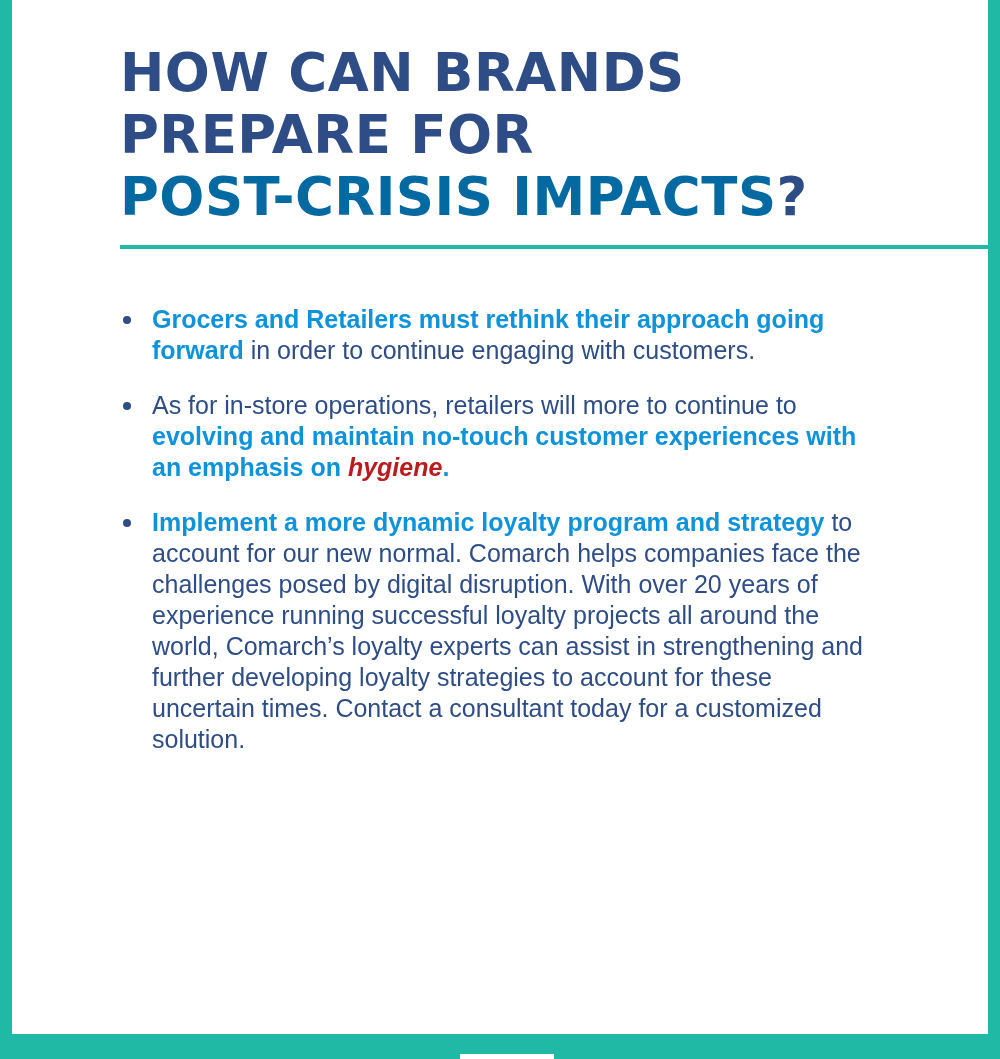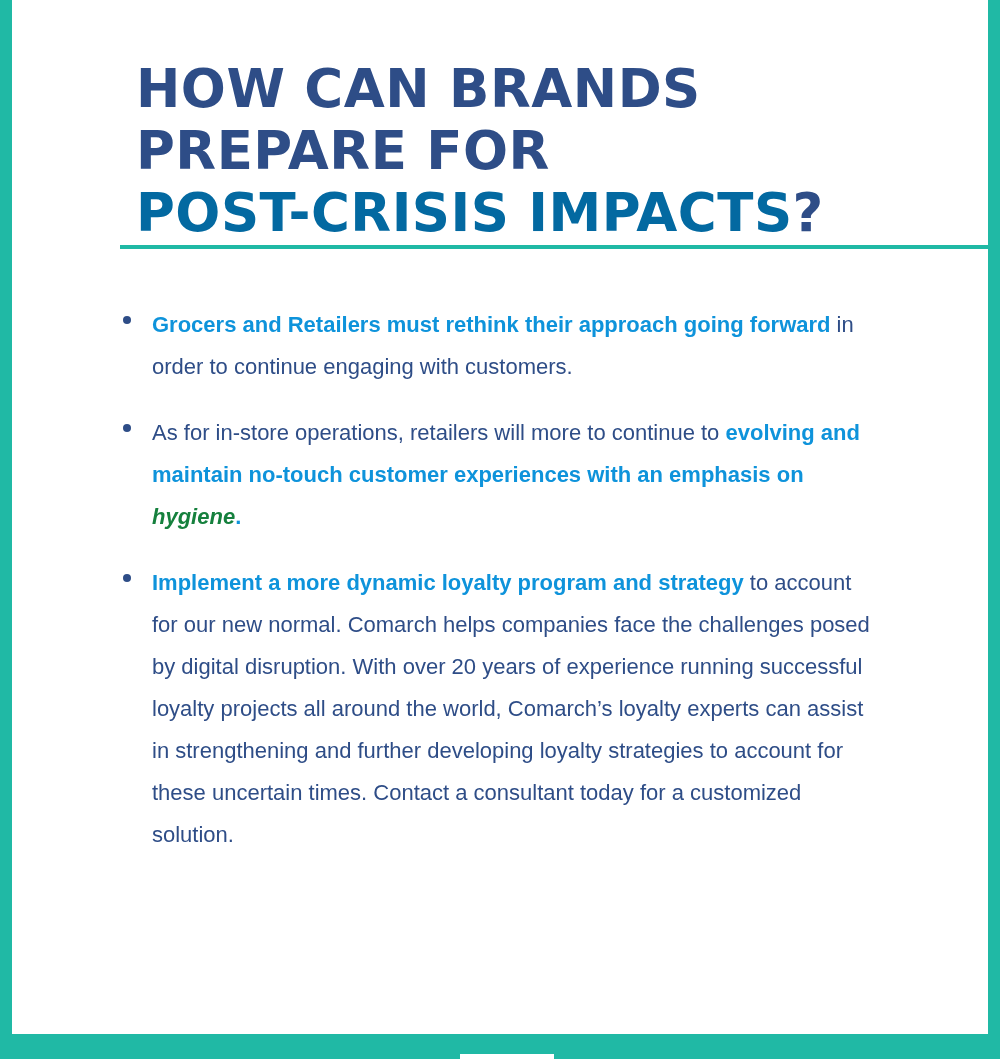--- a/index.html
+++ b/index.html
@@ -52,21 +52,21 @@
     height: 1034px;
     box-sizing: border-box;
     padding: 0;
   }
 
   .headline {
     position: absolute;
     left: 120px;
     top: 42px;
     width: 860px;
-    margin: 16px;
+    margin: 0;
     font-family: "DejaVu Sans", "Liberation Sans", sans-serif;
     font-size: 53px;
     line-height: 62px;
     font-weight: 700;
     letter-spacing: 0.5px;
     color: #2e4d87;
     text-transform: uppercase;
   }
   .headline .accent { color: #0369a1; }
   .headline .qmark  { color: #2e4d87; }
@@ -87,22 +87,22 @@
     width: 750px;
     margin: 0;
     padding: 0;
     list-style: none;
   }
 
   .bullet-item {
     position: relative;
     padding-left: 32px;
     margin-bottom: 24px;
-    font-size: 22px;
-    line-height: 42px;
+    font-size: 25px;
+    line-height: 31px;
     color: #2e4d87;
     font-weight: 400;
   }
   .bullet-item:last-child { margin-bottom: 0; }
 
   .bullet-dot {
     position: absolute;
     left: 3px;
     top: 12px;
     width: 8px;
@@ -113,21 +113,21 @@
 
   .bullet-text { display: inline; }
 
   .em-strong {
     font-weight: 700;
     color: #0e93db;
   }
   .em-ital {
     font-weight: 700;
     font-style: italic;
-    color: #15803d;
+    color: #b91c1c;
   }
 </style>
 </head>
 <body>
 
 <div class="page">
 
   <h1 class="headline">
     <span>HOW CAN BRANDS</span><br>
     <span>PREPARE FOR</span><br>

